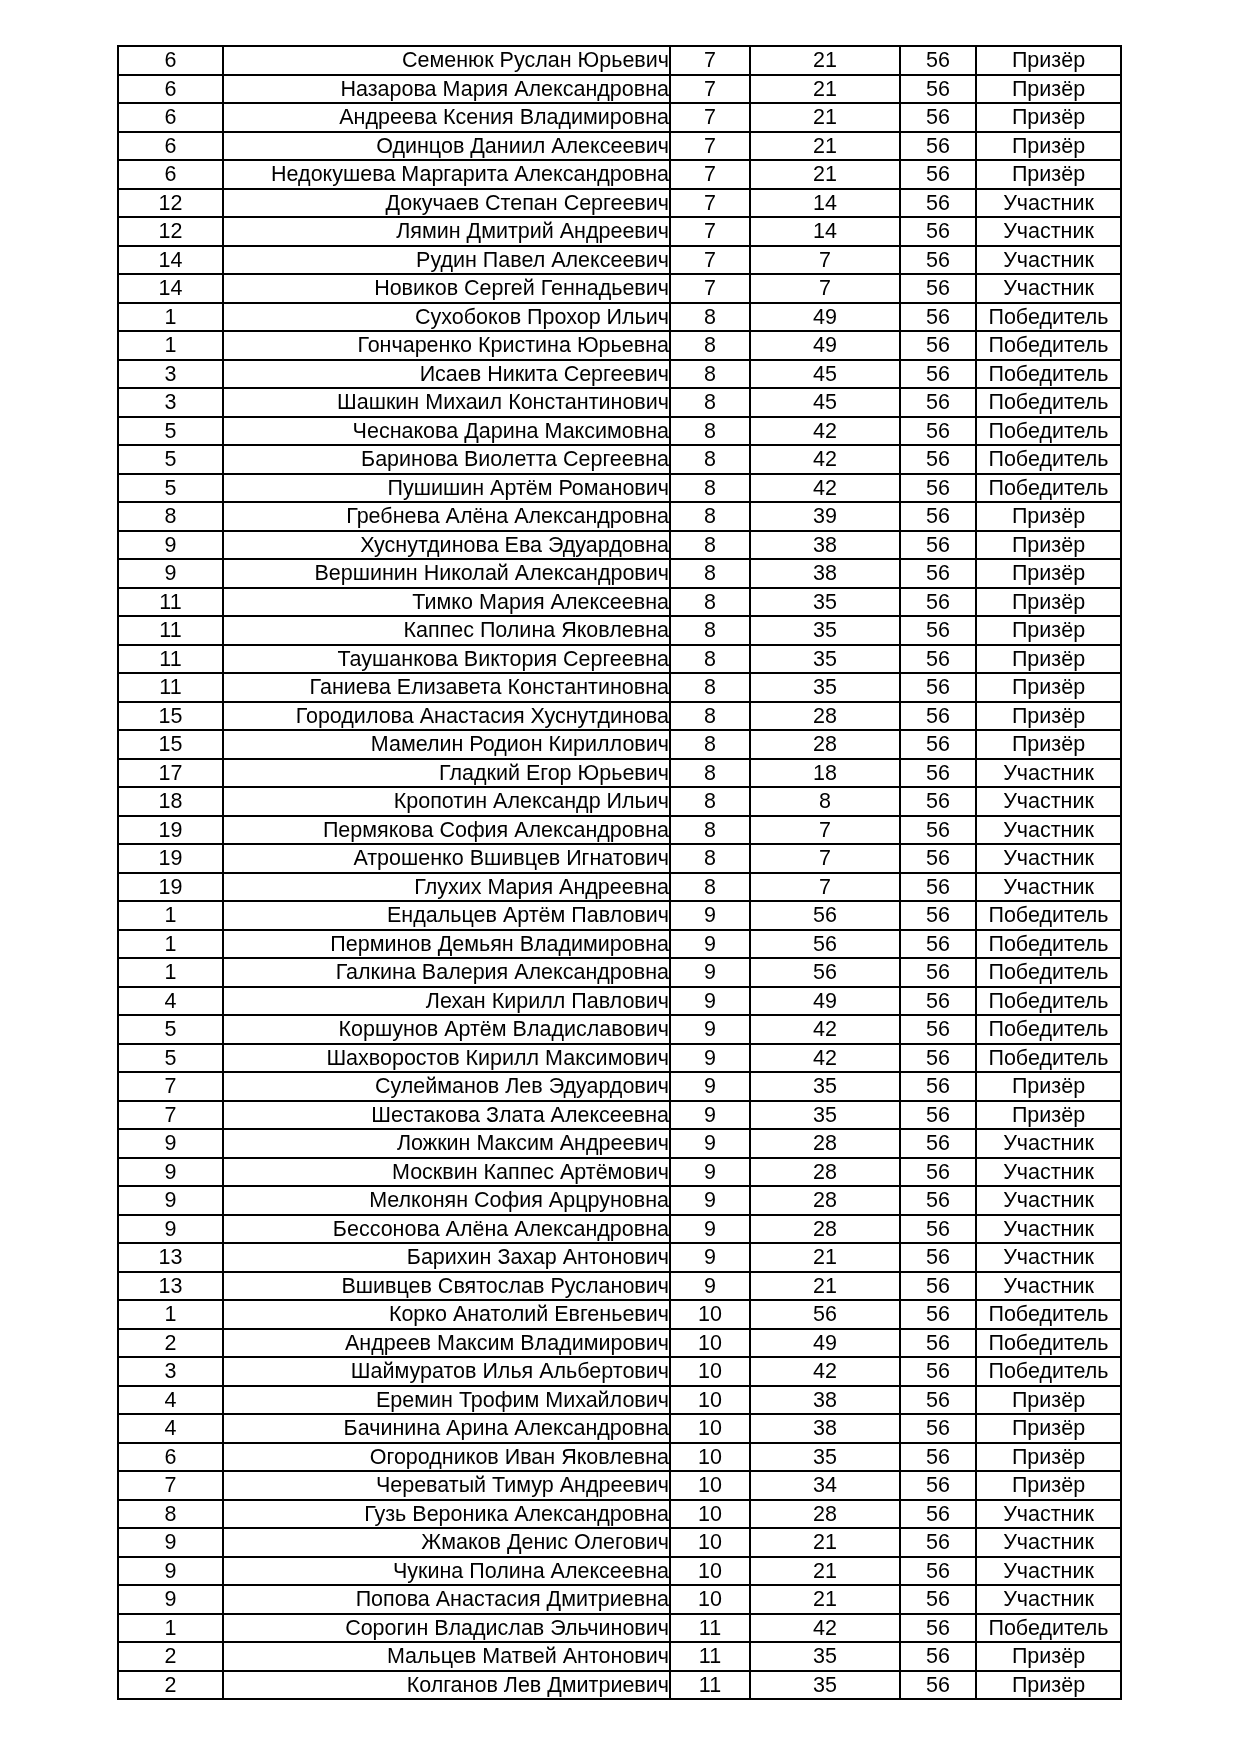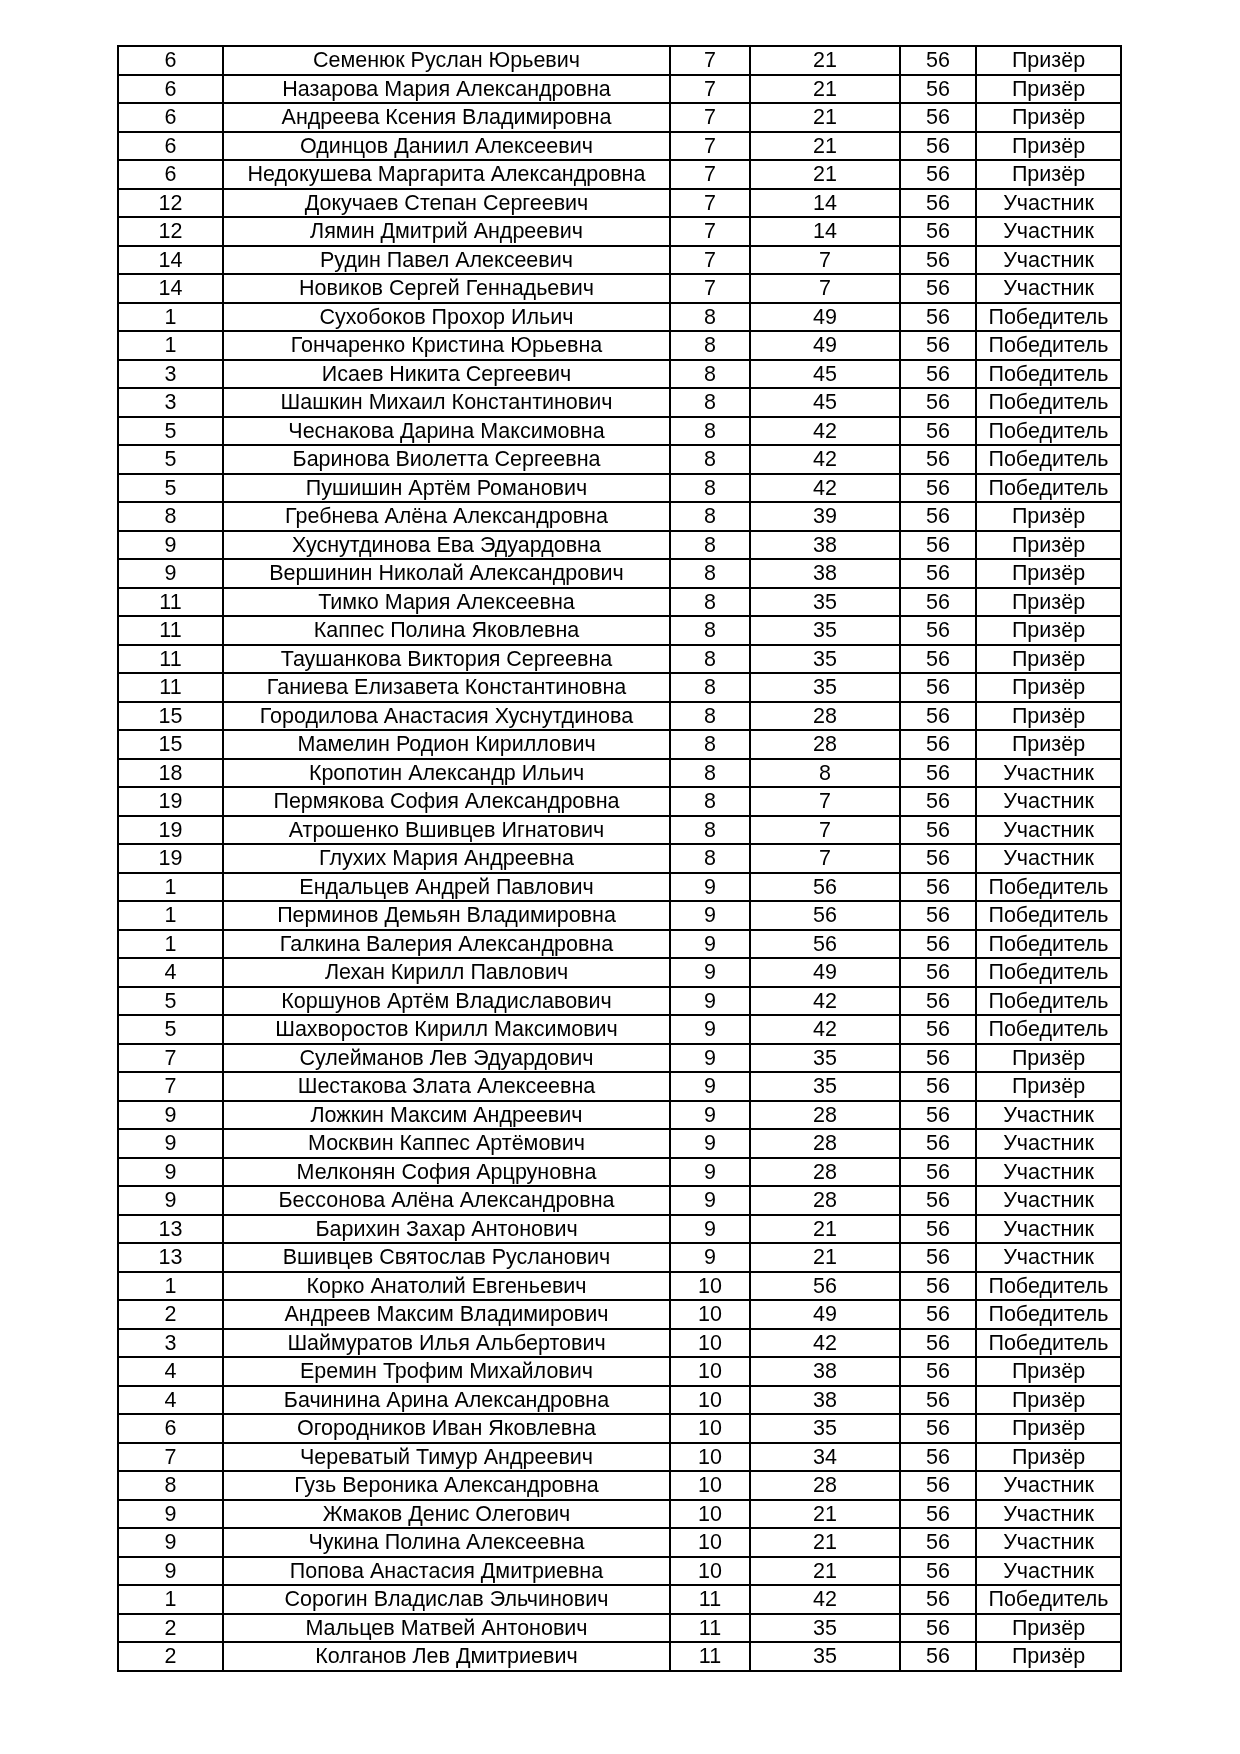--- a/index.html
+++ b/index.html
@@ -40,21 +40,21 @@
     height: 26.5px;
     border: 2px solid #000;
     padding: 0;
     font-size: 21.5px;
     line-height: 24px;
     white-space: nowrap;
     overflow: hidden;
     vertical-align: middle;
   }
   td.place, td.grade, td.score, td.max, td.status { text-align: center; }
-  td.name { text-align: center; padding-left: 4px; }
+  td.name { text-align: right; padding-left: 4px; }
 </style>
 </head>
 <body>
 
 <div class="page">
   <table class="results">
     <colgroup>
       <col class="c-place">
         <col class="c-name">
         <col class="c-grade">
@@ -257,20 +257,28 @@
   </tr>
         <tr>
     <td class="place">15</td>
     <td class="name">Мамелин Родион Кириллович</td>
     <td class="grade">8</td>
     <td class="score">28</td>
     <td class="max">56</td>
     <td class="status">Призёр</td>
   </tr>
         <tr>
+    <td class="place">17</td>
+    <td class="name">Гладкий Егор Юрьевич</td>
+    <td class="grade">8</td>
+    <td class="score">18</td>
+    <td class="max">56</td>
+    <td class="status">Участник</td>
+  </tr>
+        <tr>
     <td class="place">18</td>
     <td class="name">Кропотин Александр Ильич</td>
     <td class="grade">8</td>
     <td class="score">8</td>
     <td class="max">56</td>
     <td class="status">Участник</td>
   </tr>
         <tr>
     <td class="place">19</td>
     <td class="name">Пермякова София Александровна</td>
@@ -290,21 +298,21 @@
         <tr>
     <td class="place">19</td>
     <td class="name">Глухих Мария Андреевна</td>
     <td class="grade">8</td>
     <td class="score">7</td>
     <td class="max">56</td>
     <td class="status">Участник</td>
   </tr>
         <tr>
     <td class="place">1</td>
-    <td class="name">Ендальцев Андрей Павлович</td>
+    <td class="name">Ендальцев Артём Павлович</td>
     <td class="grade">9</td>
     <td class="score">56</td>
     <td class="max">56</td>
     <td class="status">Победитель</td>
   </tr>
         <tr>
     <td class="place">1</td>
     <td class="name">Перминов Демьян Владимировна</td>
     <td class="grade">9</td>
     <td class="score">56</td>

